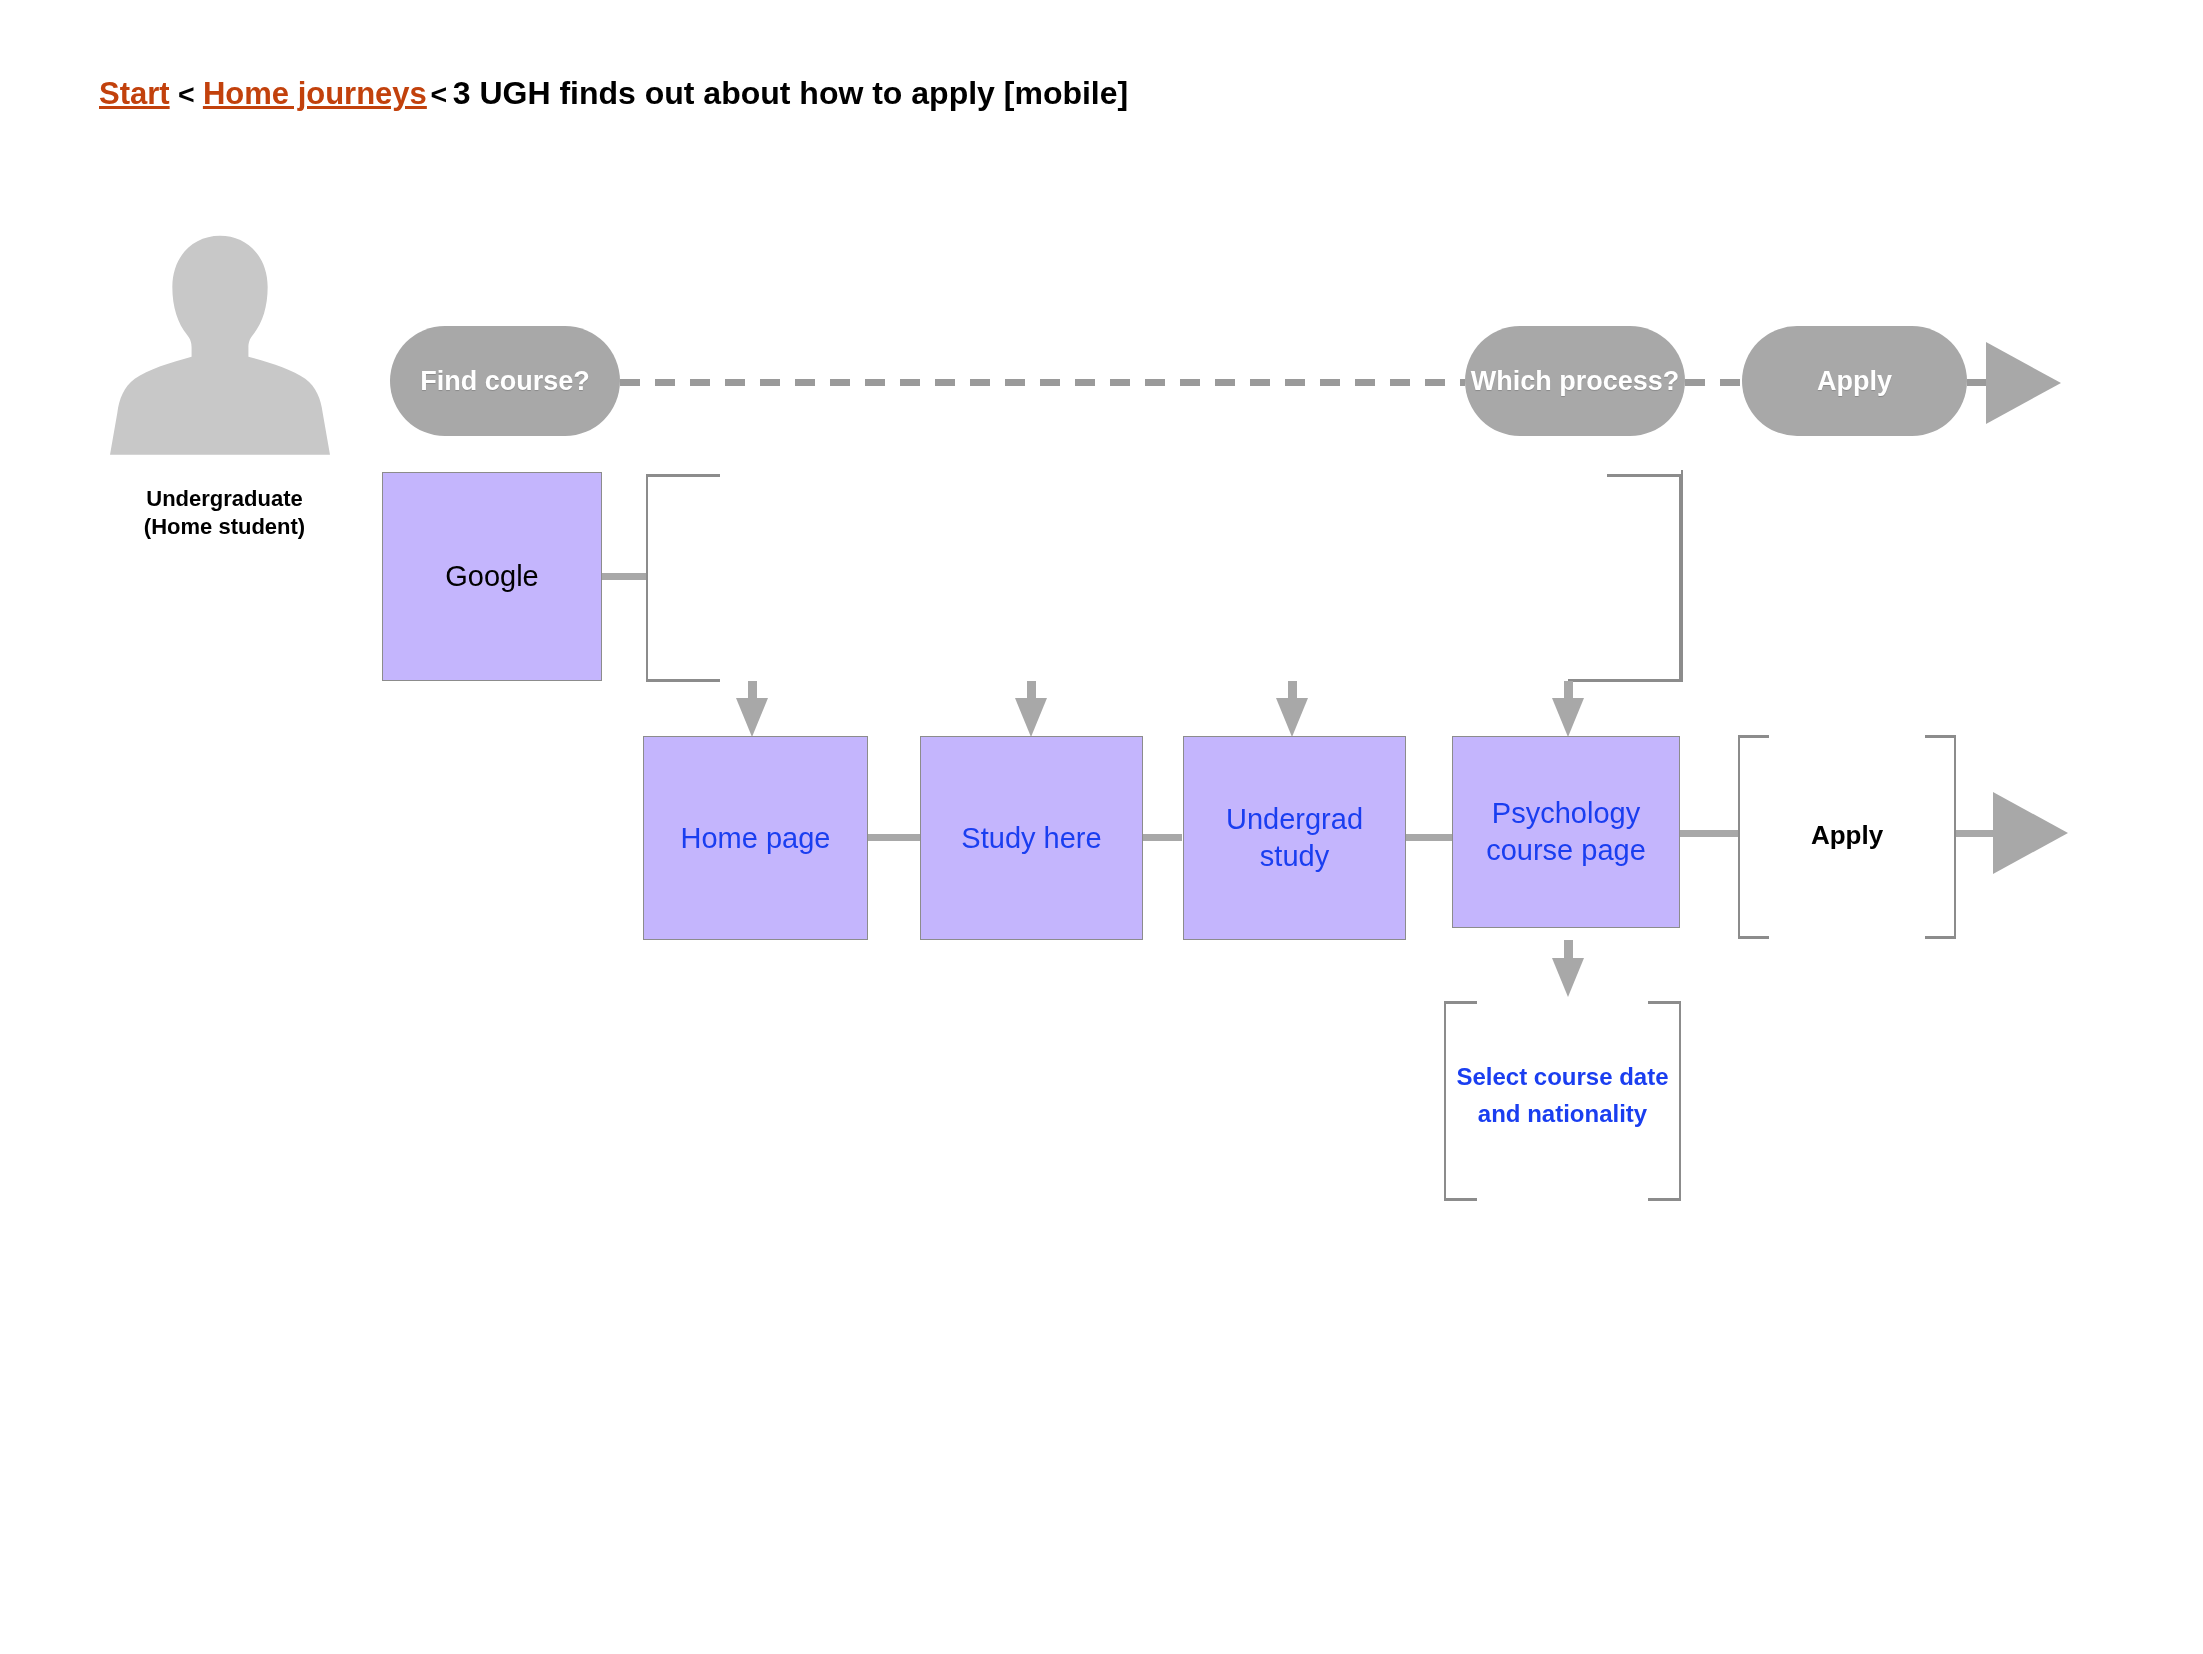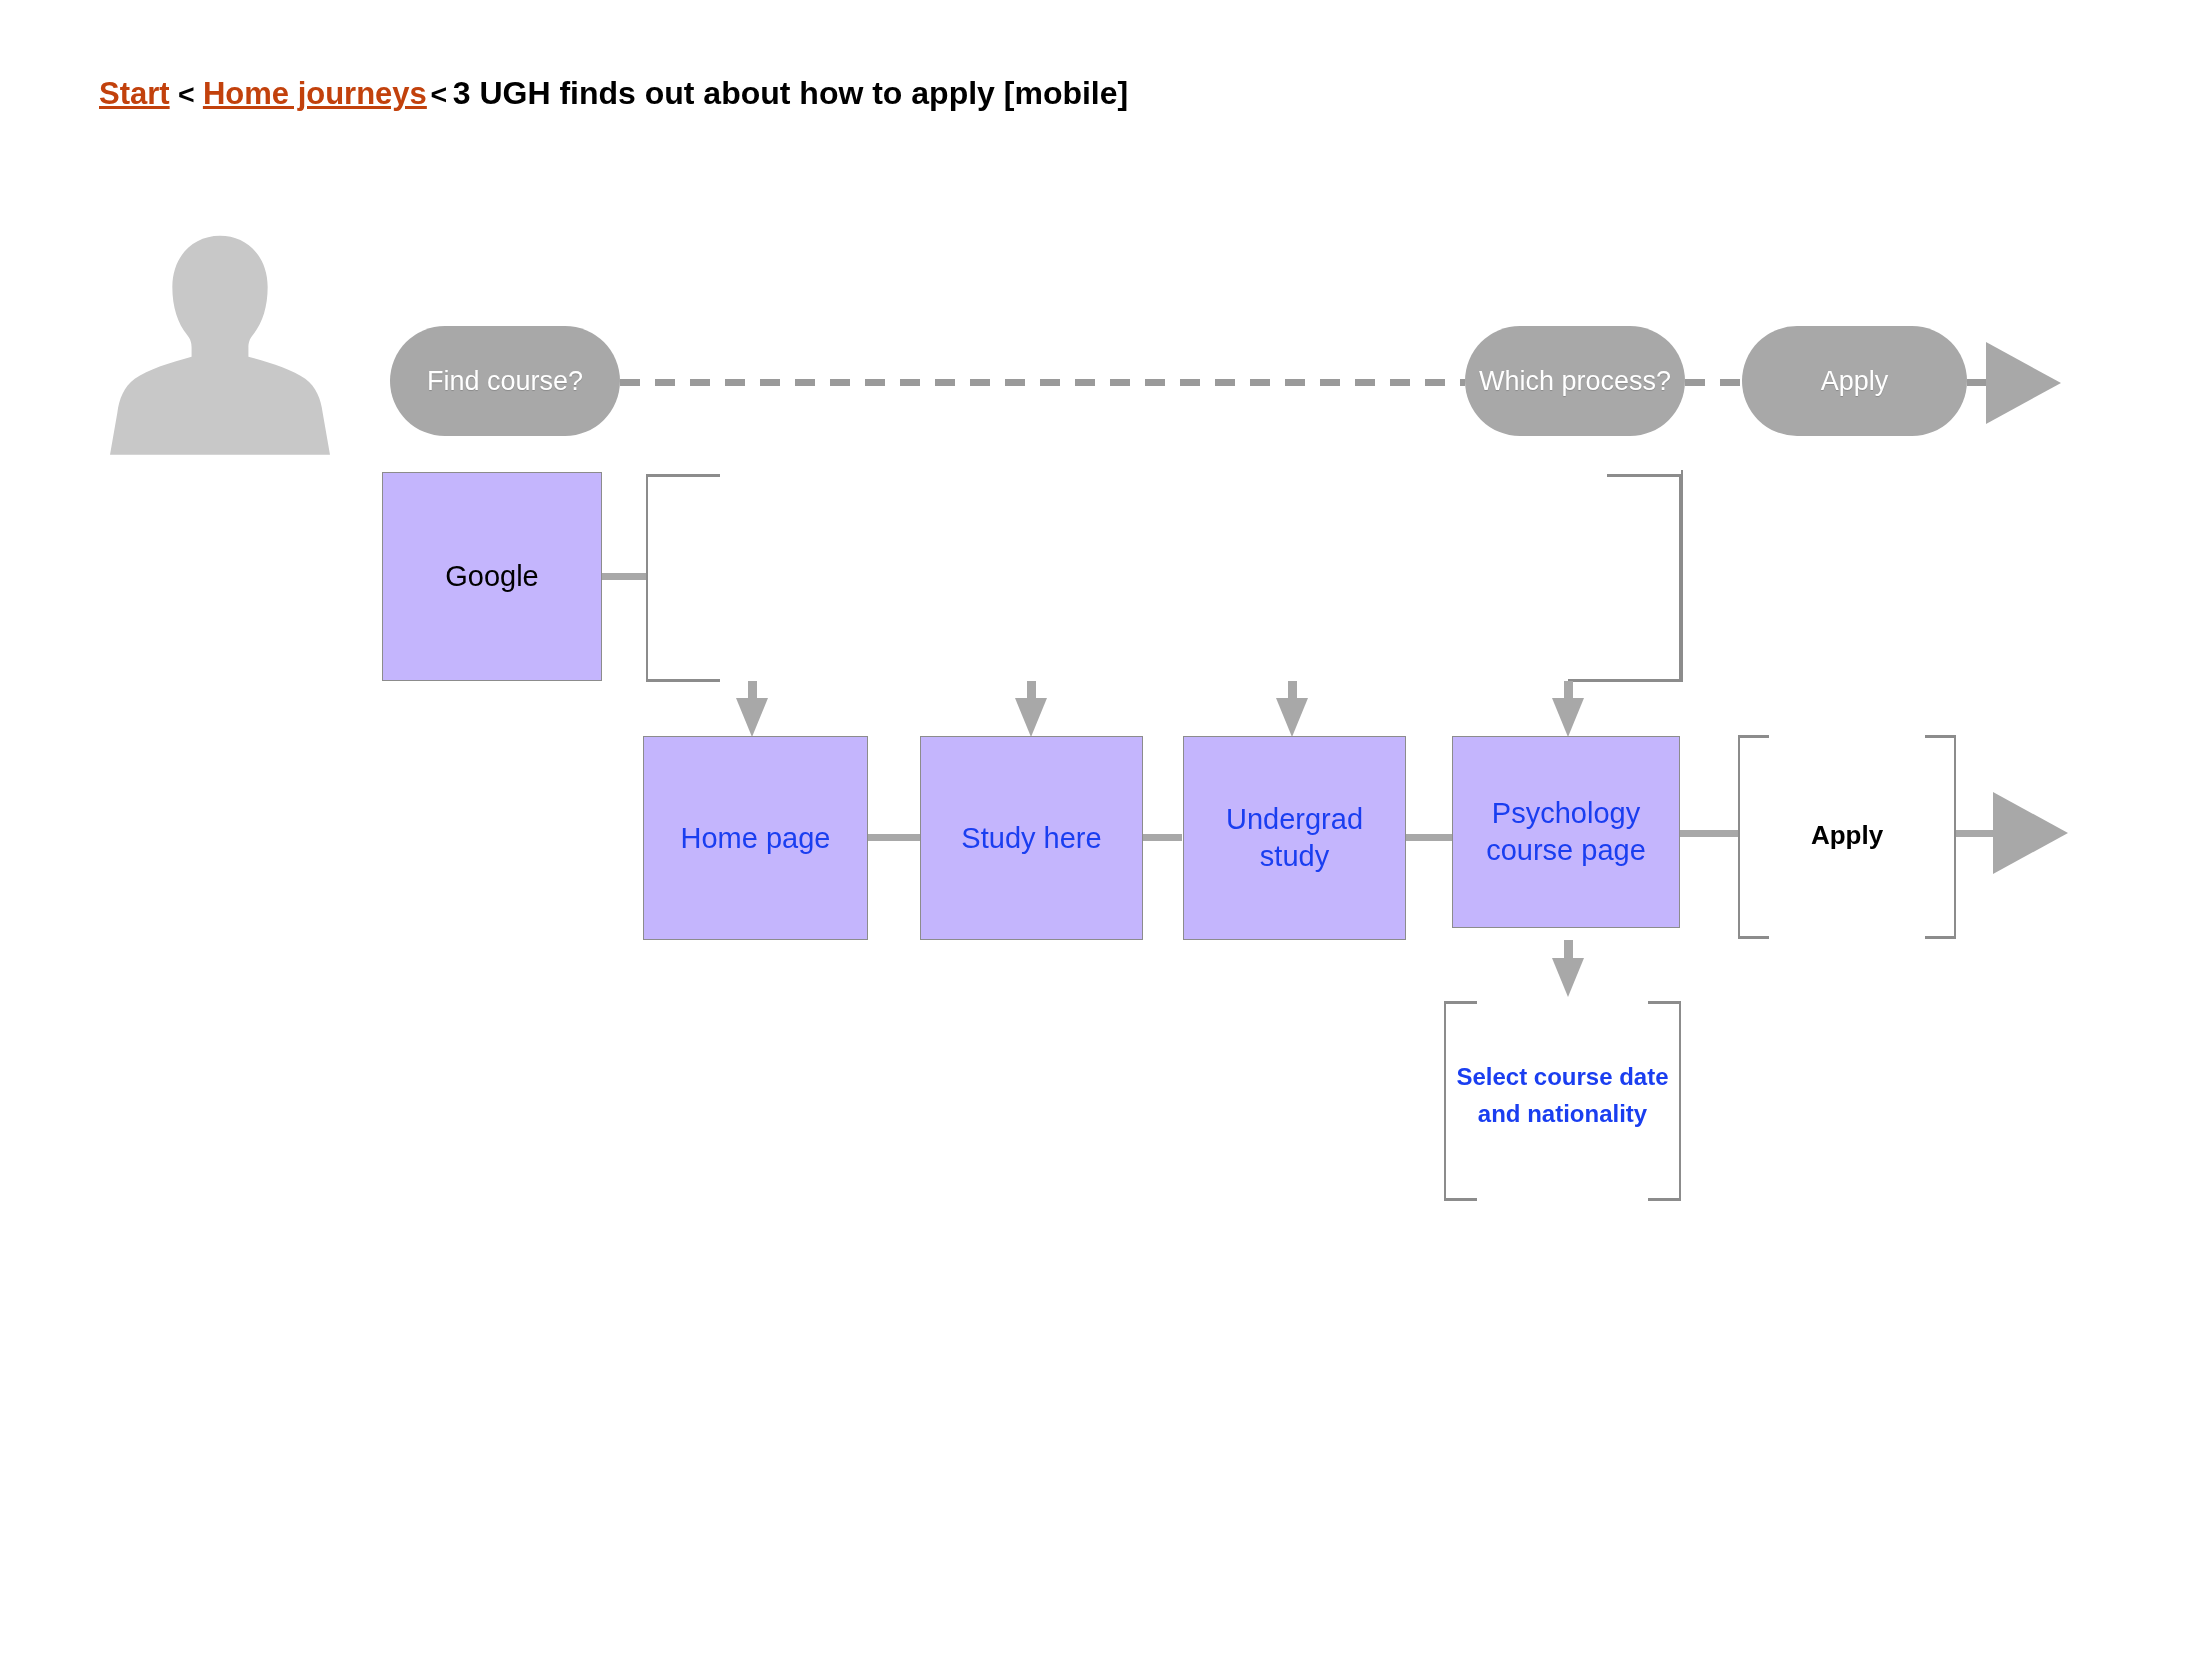--- a/index.html
+++ b/index.html
@@ -69,21 +69,21 @@
     line-height: 27.5px;
     color: #000000;
   }
 
   
   .pill {
     position: absolute;
     background: #a8a8a8;
     border-radius: 55px;
     color: #ffffff;
-    font-weight: normal;
+    font-weight: bold;
     font-size: 27px;
     line-height: 31px;
     text-align: center;
     display: flex;
     align-items: center;
     justify-content: center;
     box-sizing: border-box;
     text-shadow: 0 0.9px 0.9px rgba(0,0,0,0.18);
   }
   .dash-line {
@@ -195,20 +195,24 @@
             l240 0
             l-8 -46
             c-2 -15 -7 -28 -19 -37
             c-14 -10 -40 -18 -62 -24
             l0 -10
             c0 -5 1 -9 5 -14
             c10 -12 16 -30 16 -52
             c0 -33 -22 -56 -52 -56 z"></path>
     </svg>
   </div>
+  <div id="persona-label">
+    <div>Undergraduate</div>
+    <div>(Home student)</div>
+  </div>
 
   <div class="pill" style="left:390px; top:326px; width:230px; height:110px;">
     <span>Find course?</span>
   </div>
 
   <div class="dash-line" style="left:620px; top:379px; width:845px;"></div>
 
   <div class="pill" style="left:1465px; top:326px; width:220px; height:110px;">
     <span>Which process?</span>
   </div>

